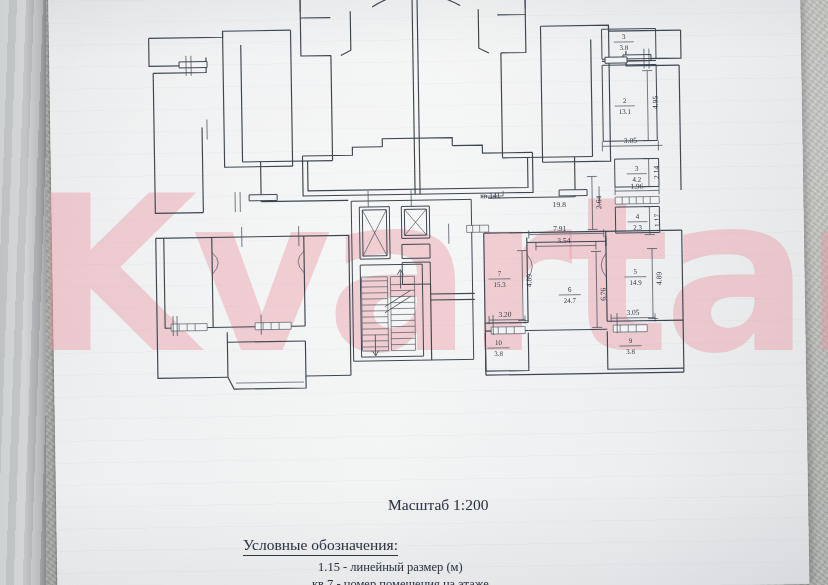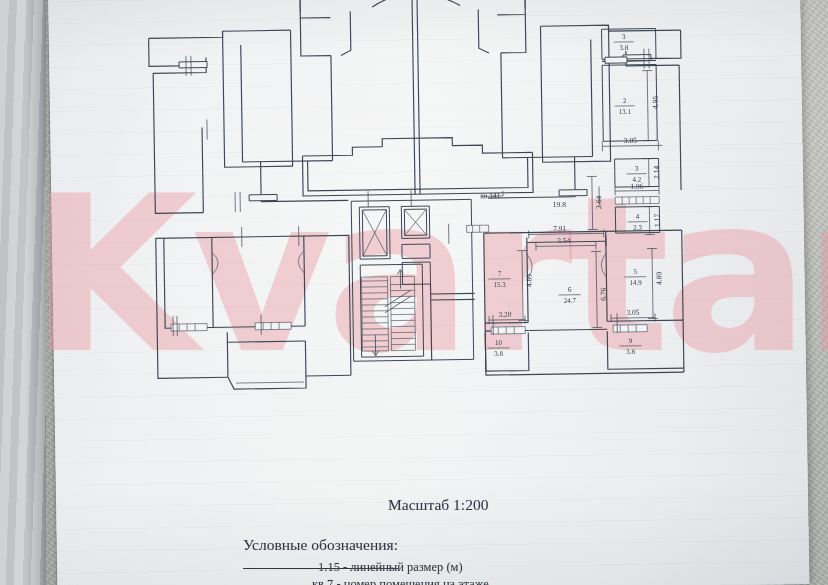--- a/index.html
+++ b/index.html
@@ -98,21 +98,21 @@
   #legend{
     position:absolute;z-index:4;left:0;top:0;width:828px;height:585px;pointer-events:none;
   }
   .leg{
     position:absolute;
     color:#2d3643;
     font-family:"Liberation Serif", serif;
     text-shadow:0 0 1px rgba(180,186,194,.55);
   }
   #scale-label{left:388px;top:496px;font-size:15.5px;}
-  #legend-title{left:243px;top:536px;font-size:15.5px;border-bottom:1.4px solid #2d3643;padding-bottom:14px;}
+  #legend-title{left:243px;top:536px;font-size:15.5px;border-bottom:1.4px solid #2d3643;padding-bottom:1px;}
   #legend-l1{left:318px;top:560px;font-size:12.5px;text-align:right;}
   #legend-l2{left:312px;top:577px;font-size:12.5px;}
 </style>
 </head>
 <body>
 
 <div id="photo"></div>
 <div id="left-strip"></div>
 
 <div id="page"></div>

